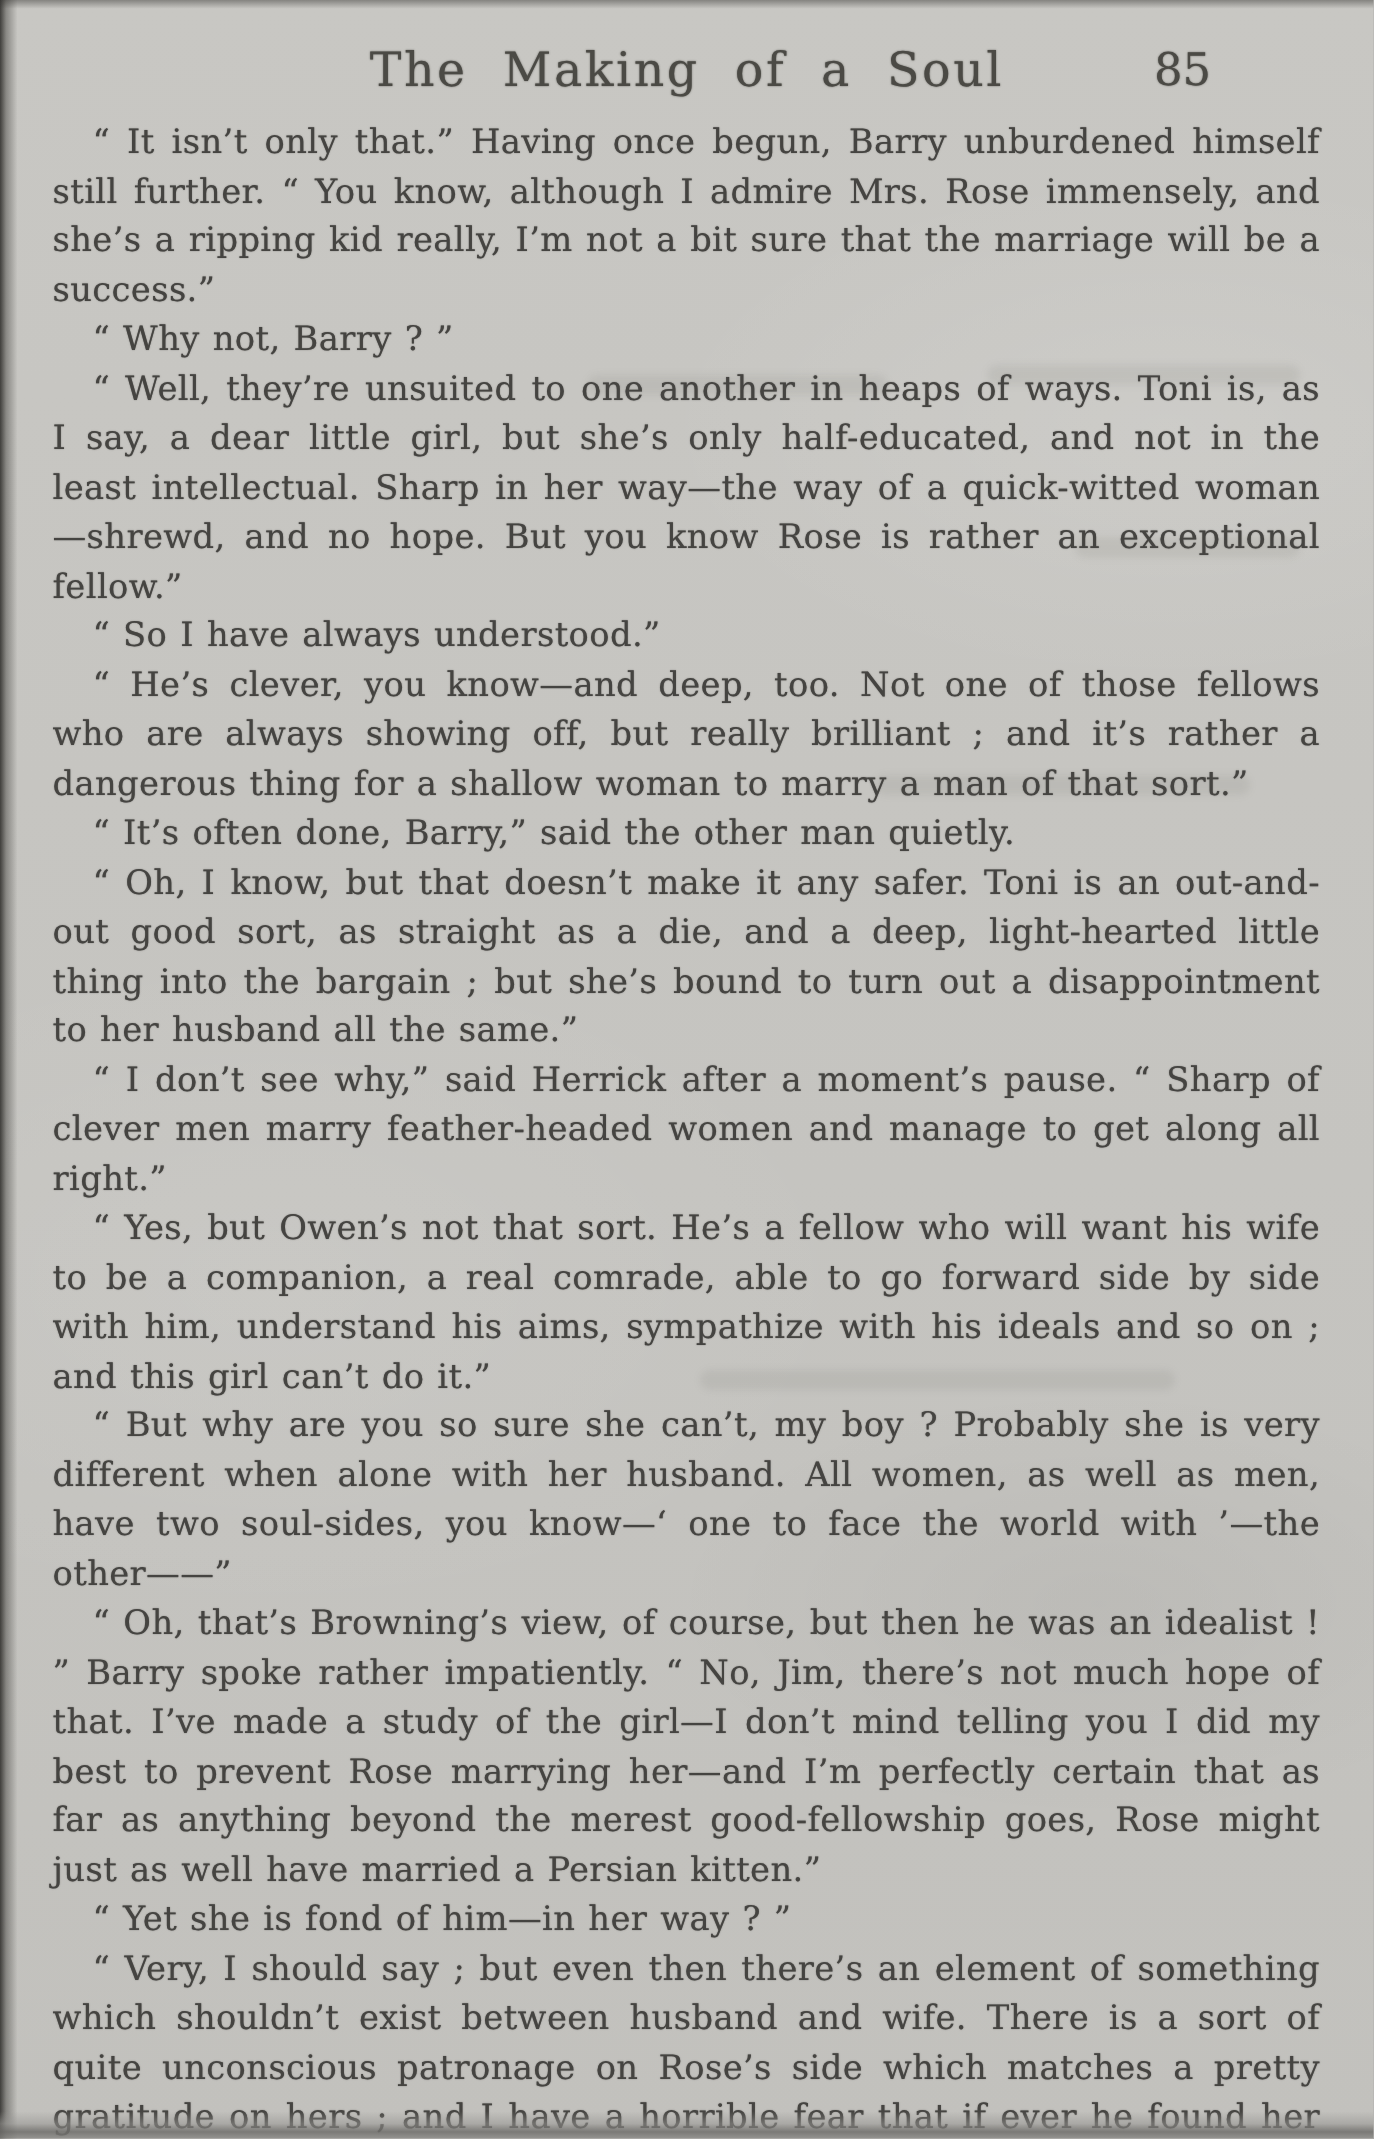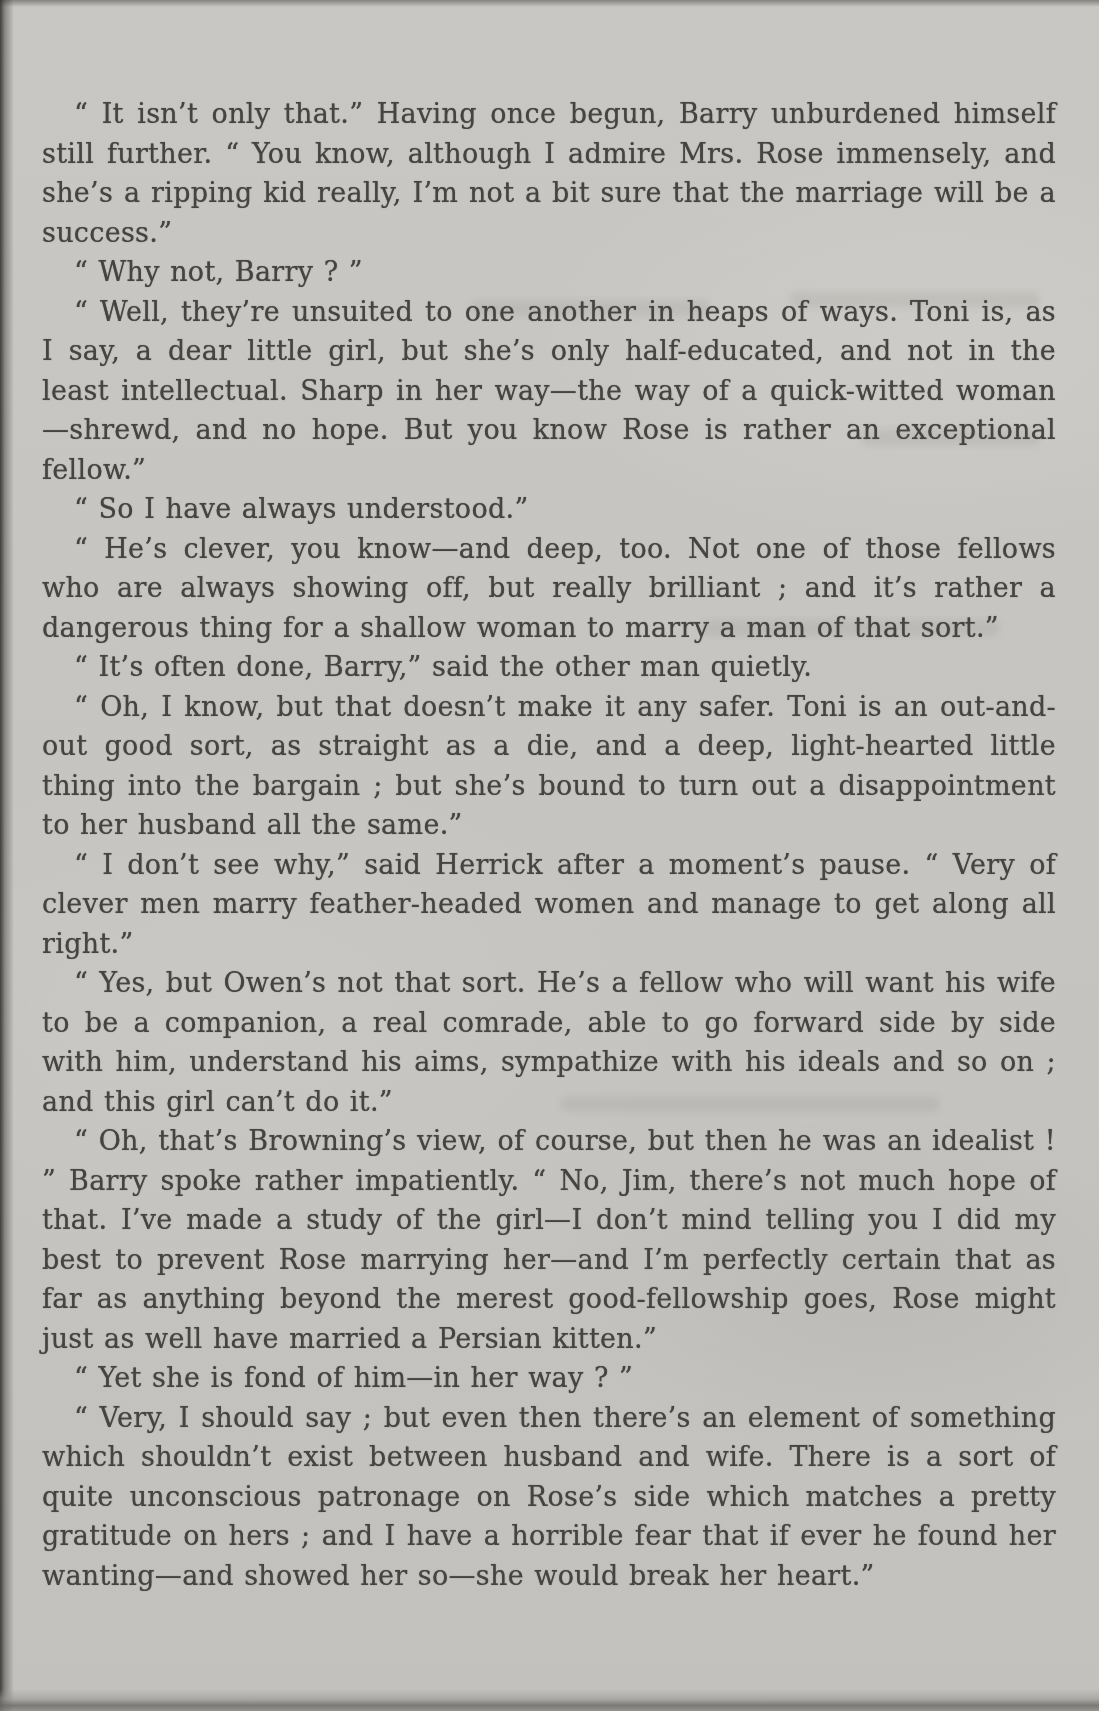--- a/index.html
+++ b/index.html
@@ -70,30 +70,35 @@
 
   <div class="edge-left"></div>
   <div class="edge-top"></div>
 
   <div class="ghost g1"></div>
   <div class="ghost g2"></div>
   <div class="ghost g3"></div>
   <div class="ghost g4"></div>
   <div class="ghost g5"></div>
 
+  <div class="header">
+    <div class="title">The Making of a Soul</div>
+    <div class="pagenum">85</div>
+  </div>
 
   <div class="body">
     <p>“ It isn’t only that.”  Having once begun, Barry unburdened himself still further.  “ You know, although I admire Mrs. Rose immensely, and she’s a ripping kid really, I’m not a bit sure that the marriage will be a success.”</p>
     <p>“ Why not, Barry ? ”</p>
     <p>“ Well, they’re unsuited to one another in heaps of ways. Toni is, as I say, a dear little girl, but she’s only half-educated, and not in the least intellectual.  Sharp in her way—the way of a quick-witted woman—shrewd, and no hope.  But you know Rose is rather an exceptional fellow.”</p>
     <p>“ So I have always understood.”</p>
     <p>“ He’s clever, you know—and deep, too.  Not one of those fellows who are always showing off, but really brilliant ;  and it’s rather a dangerous thing for a shallow woman to marry a man of that sort.”</p>
     <p>“ It’s often done, Barry,” said the other man quietly.</p>
     <p>“ Oh, I know, but that doesn’t make it any safer.  Toni is an out-and-out good sort, as straight as a die, and a deep, light-hearted little thing into the bargain ;  but she’s bound to turn out a disappointment to her husband all the same.”</p>
-    <p>“ I don’t see why,” said Herrick after a moment’s pause. “ Very of clever men marry feather-headed women and manage to get along all right.”</p>
+    <p>“ I don’t see why,” said Herrick after a moment’s pause. “ Sharp of clever men marry feather-headed women and manage to get along all right.”</p>
     <p>“ Yes, but Owen’s not that sort.  He’s a fellow who will want his wife to be a companion, a real comrade, able to go forward side by side with him, understand his aims, sympathize with his ideals and so on ;  and this girl can’t do it.”</p>
+    <p>“ But why are you so sure she can’t, my boy ?  Probably she is very different when alone with her husband.  All women, as well as men, have two soul-sides, you know—‘ one to face the world with ’—the other——”</p>
     <p>“ Oh, that’s Browning’s view, of course, but then he was an idealist ! ”  Barry spoke rather impatiently.  “ No, Jim, there’s not much hope of that.  I’ve made a study of the girl—I don’t mind telling you I did my best to prevent Rose marrying her—and I’m perfectly certain that as far as anything beyond the merest good-fellowship goes, Rose might just as well have married a Persian kitten.”</p>
     <p>“ Yet she is fond of him—in her way ? ”</p>
     <p>“ Very, I should say ;  but even then there’s an element of something which shouldn’t exist between husband and wife.  There is a sort of quite unconscious patronage on Rose’s side which matches a pretty gratitude on hers ;  and I have a horrible fear that if ever he found her wanting—and showed her so—she would break her heart.”</p>
   </div>
 
   <div class="edge-bottom"></div>
 </div>
 
 </body></html>

